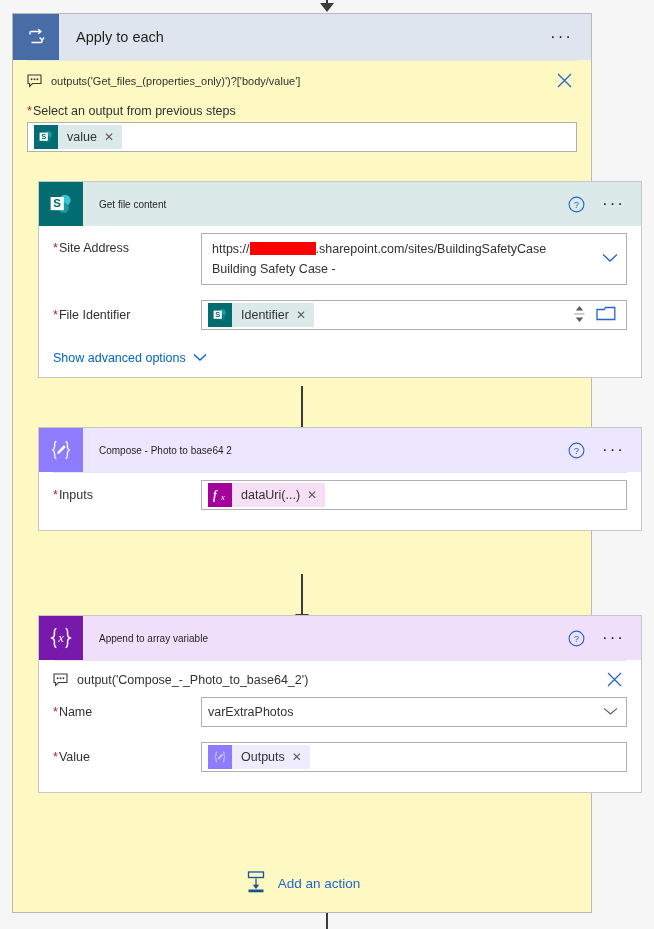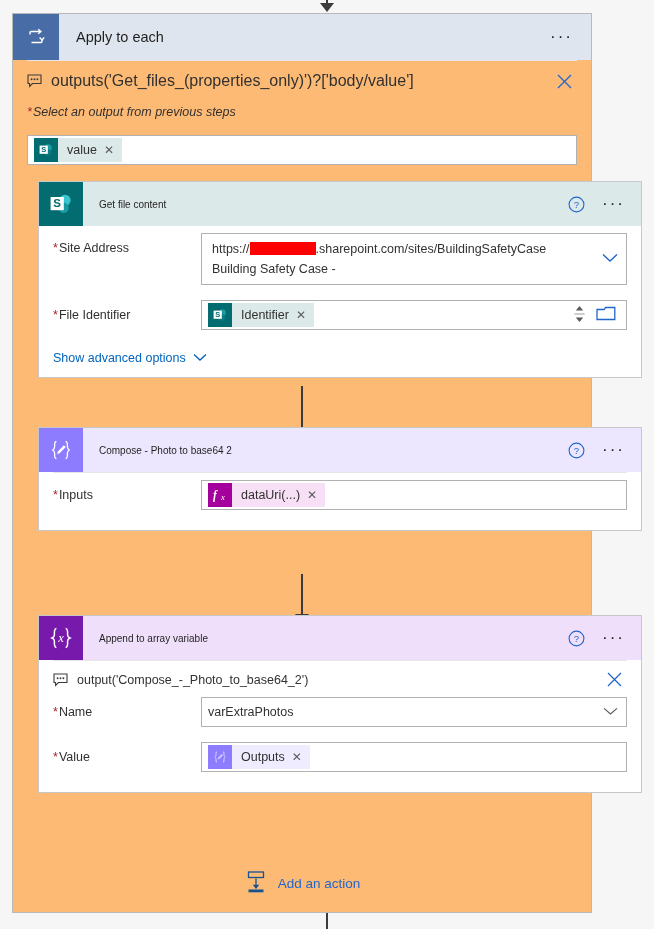--- a/index.html
+++ b/index.html
@@ -47,21 +47,21 @@
   #bottom-stub { top: 913px; height: 16px; }
   #bottom-stub .conn-line { height: 16px; }
 
   
   .scope {
     position: absolute;
     left: 12px;
     top: 13px;
     width: 580px;
     height: 900px;
-    background: #fdba74;
+    background: #fef9c3;
     border: 1px solid #b9b9b9;
     box-sizing: border-box;
   }
   .scope-header {
     display: flex;
     align-items: center;
     height: 46px;
     background: #dee5ef;
   }
   .scope-icon {
@@ -98,21 +98,21 @@
 
   
   .expr-row {
     display: flex;
     align-items: center;
     padding: 11px 14px 11px 14px;
   }
   .bubble-icon { flex: 0 0 auto; margin-right: 9px; display:flex; }
   .expr-text {
     flex: 1 1 auto;
-    font-size: 16px;
+    font-size: 11px;
     color: #323130;
     white-space: nowrap;
     overflow: hidden;
   }
   .close-x {
     flex: 0 0 auto;
     margin-left: 8px;
     margin-right: 4px;
     cursor: pointer;
     display: flex;
@@ -122,21 +122,21 @@
   .field-label {
     font-size: 12.5px;
     color: #323130;
     white-space: nowrap;
   }
   .req-star { color: #a4262c; margin-right: 1px; }
 
   .scope-field {
     padding: 4px 14px 0 14px;
   }
-  .scope-field .field-label { display: block; margin-bottom: 16px; font-style: italic; }
+  .scope-field .field-label { display: block; margin-bottom: 4px; }
 
   .input-box {
     border: 1px solid #b1b1b1;
     background: #fff;
     height: 30px;
     display: flex;
     align-items: center;
     padding: 0 6px;
     box-sizing: border-box;
   }

